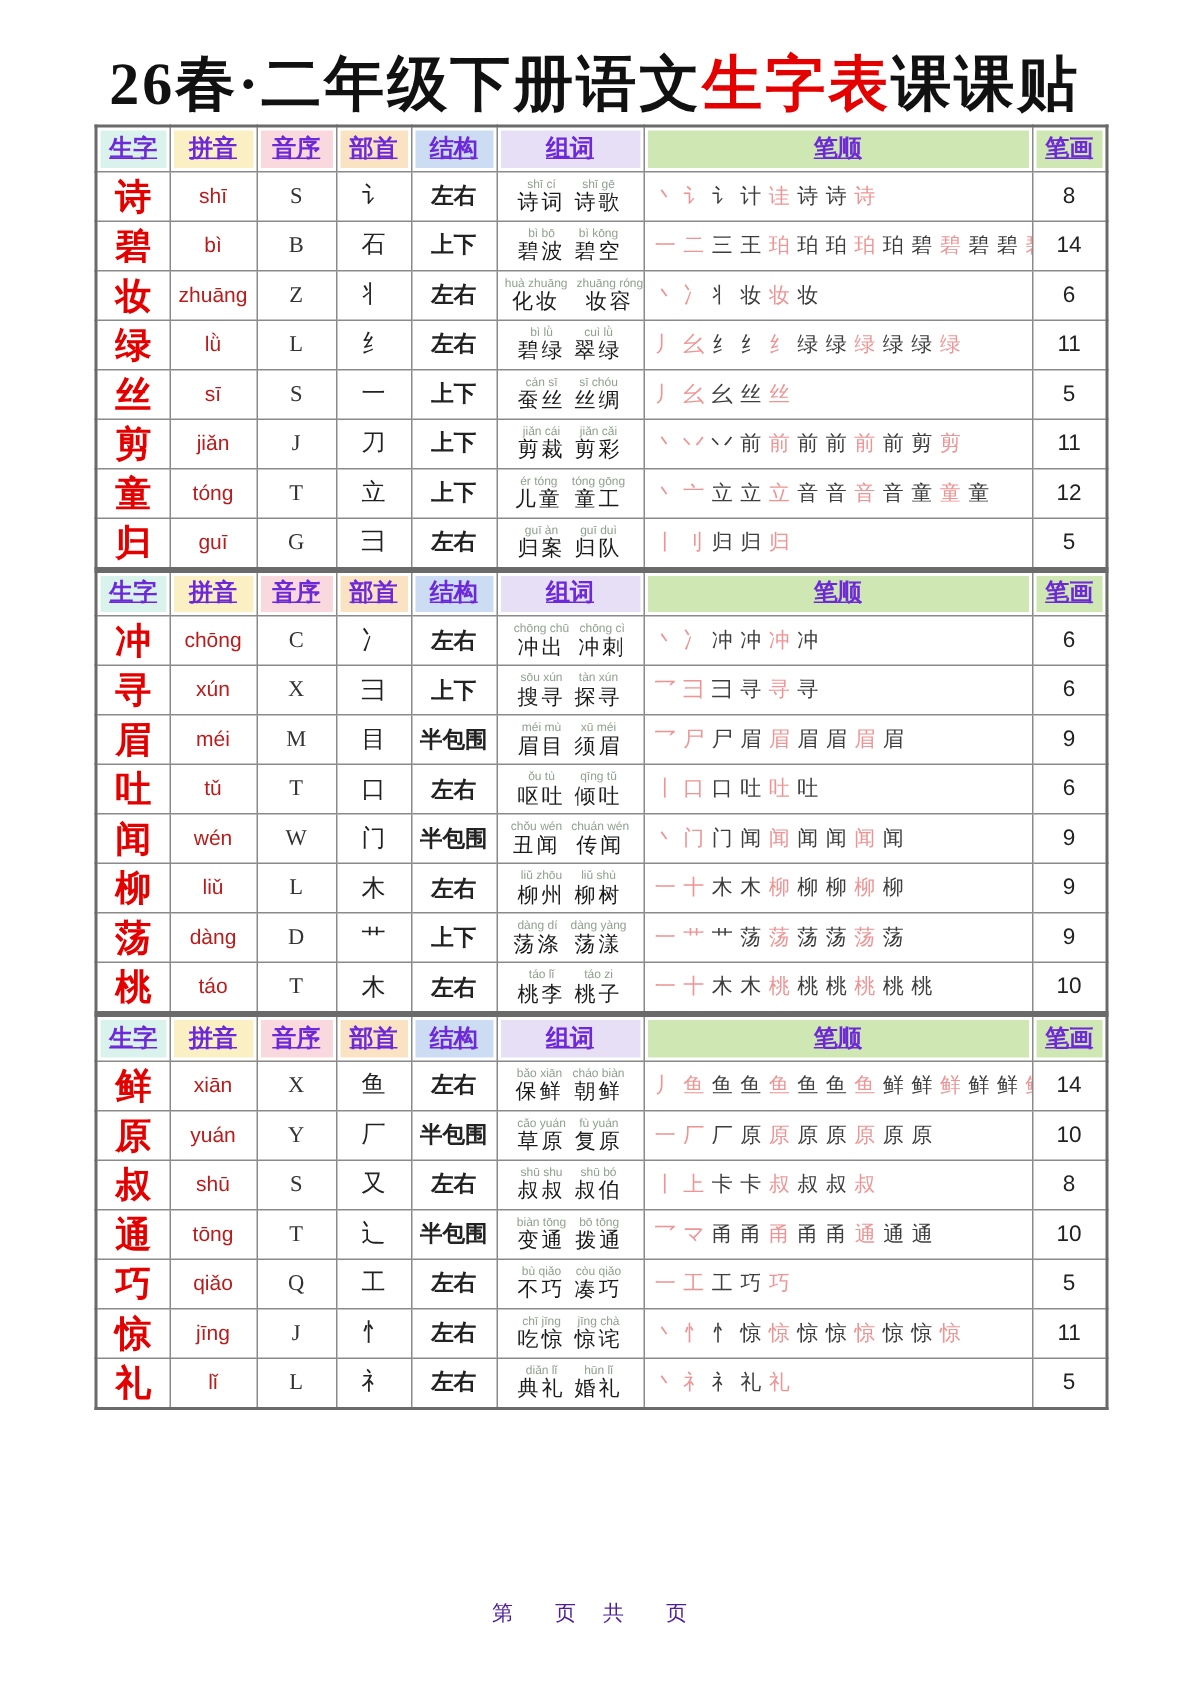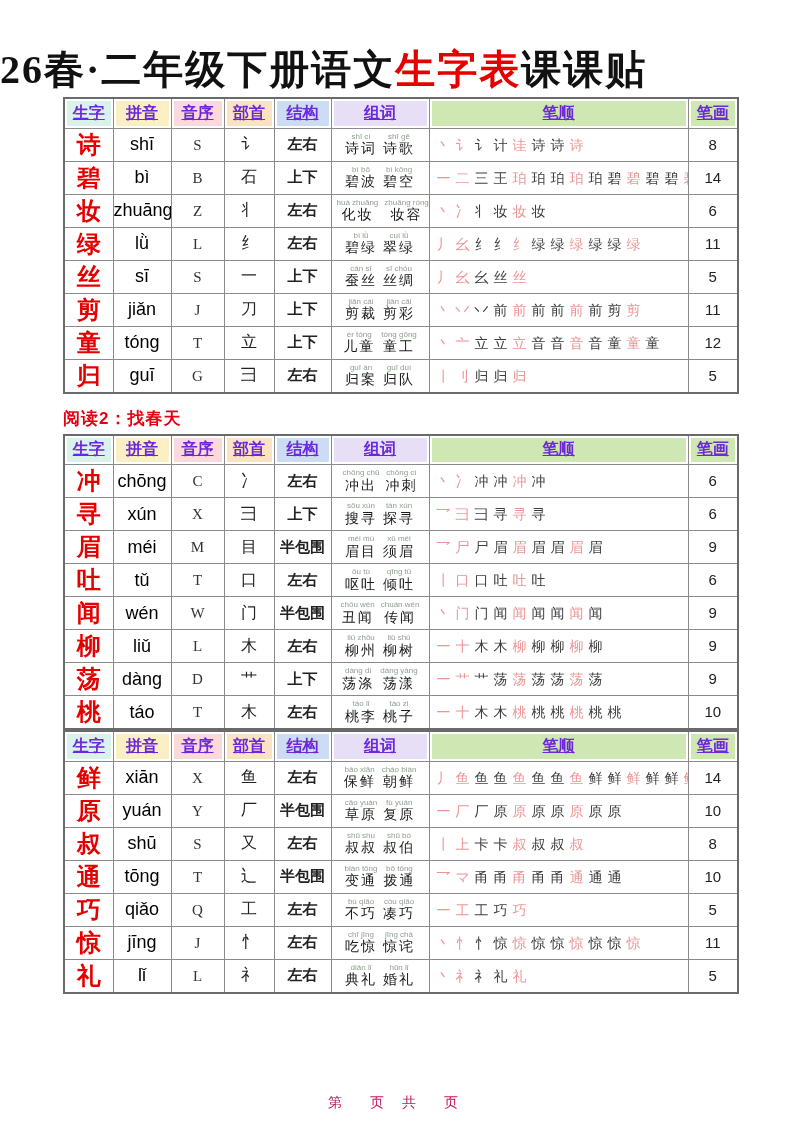--- a/index.html
+++ b/index.html
@@ -7,22 +7,22 @@
   body { font-family: "Liberation Sans", sans-serif; }
   .page {
     position: relative;
     width: 793px;
     height: 1122px;
     margin: 0 auto;
     background: #ffffff;
     overflow: hidden;
   }
   .title {
-    margin-top: 42px;
-    text-align: left;
+    margin-top: 28px;
+    text-align: center;
     font-size: 40px;
     font-weight: 900;
     color: #111111;
     letter-spacing: 2px;
     font-family: "Liberation Serif", serif;
   }
   .title .hl { color: #e50000; }
   .content { width: 674px; margin: 0 auto 0 63px; }
   .sec-label {
     margin: 13px 0 4px 0;
@@ -52,21 +52,21 @@
     box-shadow: inset 0 0 0 2px #ffffff;
     text-decoration: underline;
   }
   td { height: 32px; }
   .c-char span {
     font-size: 24px;
     font-weight: bold;
     color: #e50000;
     font-family: "Liberation Serif", serif;
   }
-  .c-py span { font-size: 18px; color: #000000; }
+  .c-py span { font-size: 14px; color: #b91c1c; }
   .c-init span { font-size: 15px; color: #333333; font-family: "Liberation Serif", serif; }
   .c-rad span { font-size: 16px; color: #222222; }
   .c-struct span { font-size: 15px; color: #222222; font-weight: 600; }
   .c-words { padding: 1px 2px; }
   .word {
     display: inline-flex;
     flex-direction: column;
     align-items: center;
     line-height: 1.05;
     margin: 0 3px;
@@ -84,24 +84,24 @@
     margin-right: 5px;
     line-height: 1;
   }
   .stk.ink { color: #3d3d3d; }
   .stk.pink { color: #ee9494; }
   .c-count span { font-size: 15px; color: #222222; }
   .footer {
     position: absolute;
     left: 0;
     right: 0;
-    bottom: 10px;
+    bottom: 37px;
     text-align: center;
     font-size: 14px;
-    color: #be185d;
+    color: #4c1d95;
     letter-spacing: 7px;
   }
 </style>
 </head>
 <body>
 
 <div class="page">
   <div class="title">
     <span>26春·二年级下册语文</span><span class="hl">生字表</span><span>课课贴</span>
   </div>
@@ -258,21 +258,20 @@
                   <span class="wd">归队</span>
                 </span></td>
               <td class="c-strokes"><span class="stk pink">丨</span><span class="stk pink">刂</span><span class="stk ink">归</span><span class="stk ink">归</span><span class="stk pink">归</span></td>
               <td class="c-count"><span>5</span></td>
             </tr>
           </tbody>
     </table>
   </div>
 
   <div class="section">
-    <div class="sec-label">阅读2：找春天</div>
     <table>
       <colgroup>
         <col style="width:49px">
             <col style="width:58px">
             <col style="width:53px">
             <col style="width:50px">
         <col style="width:57px">
             <col style="width:98px">
             <col style="width:259px">
             <col style="width:50px">

